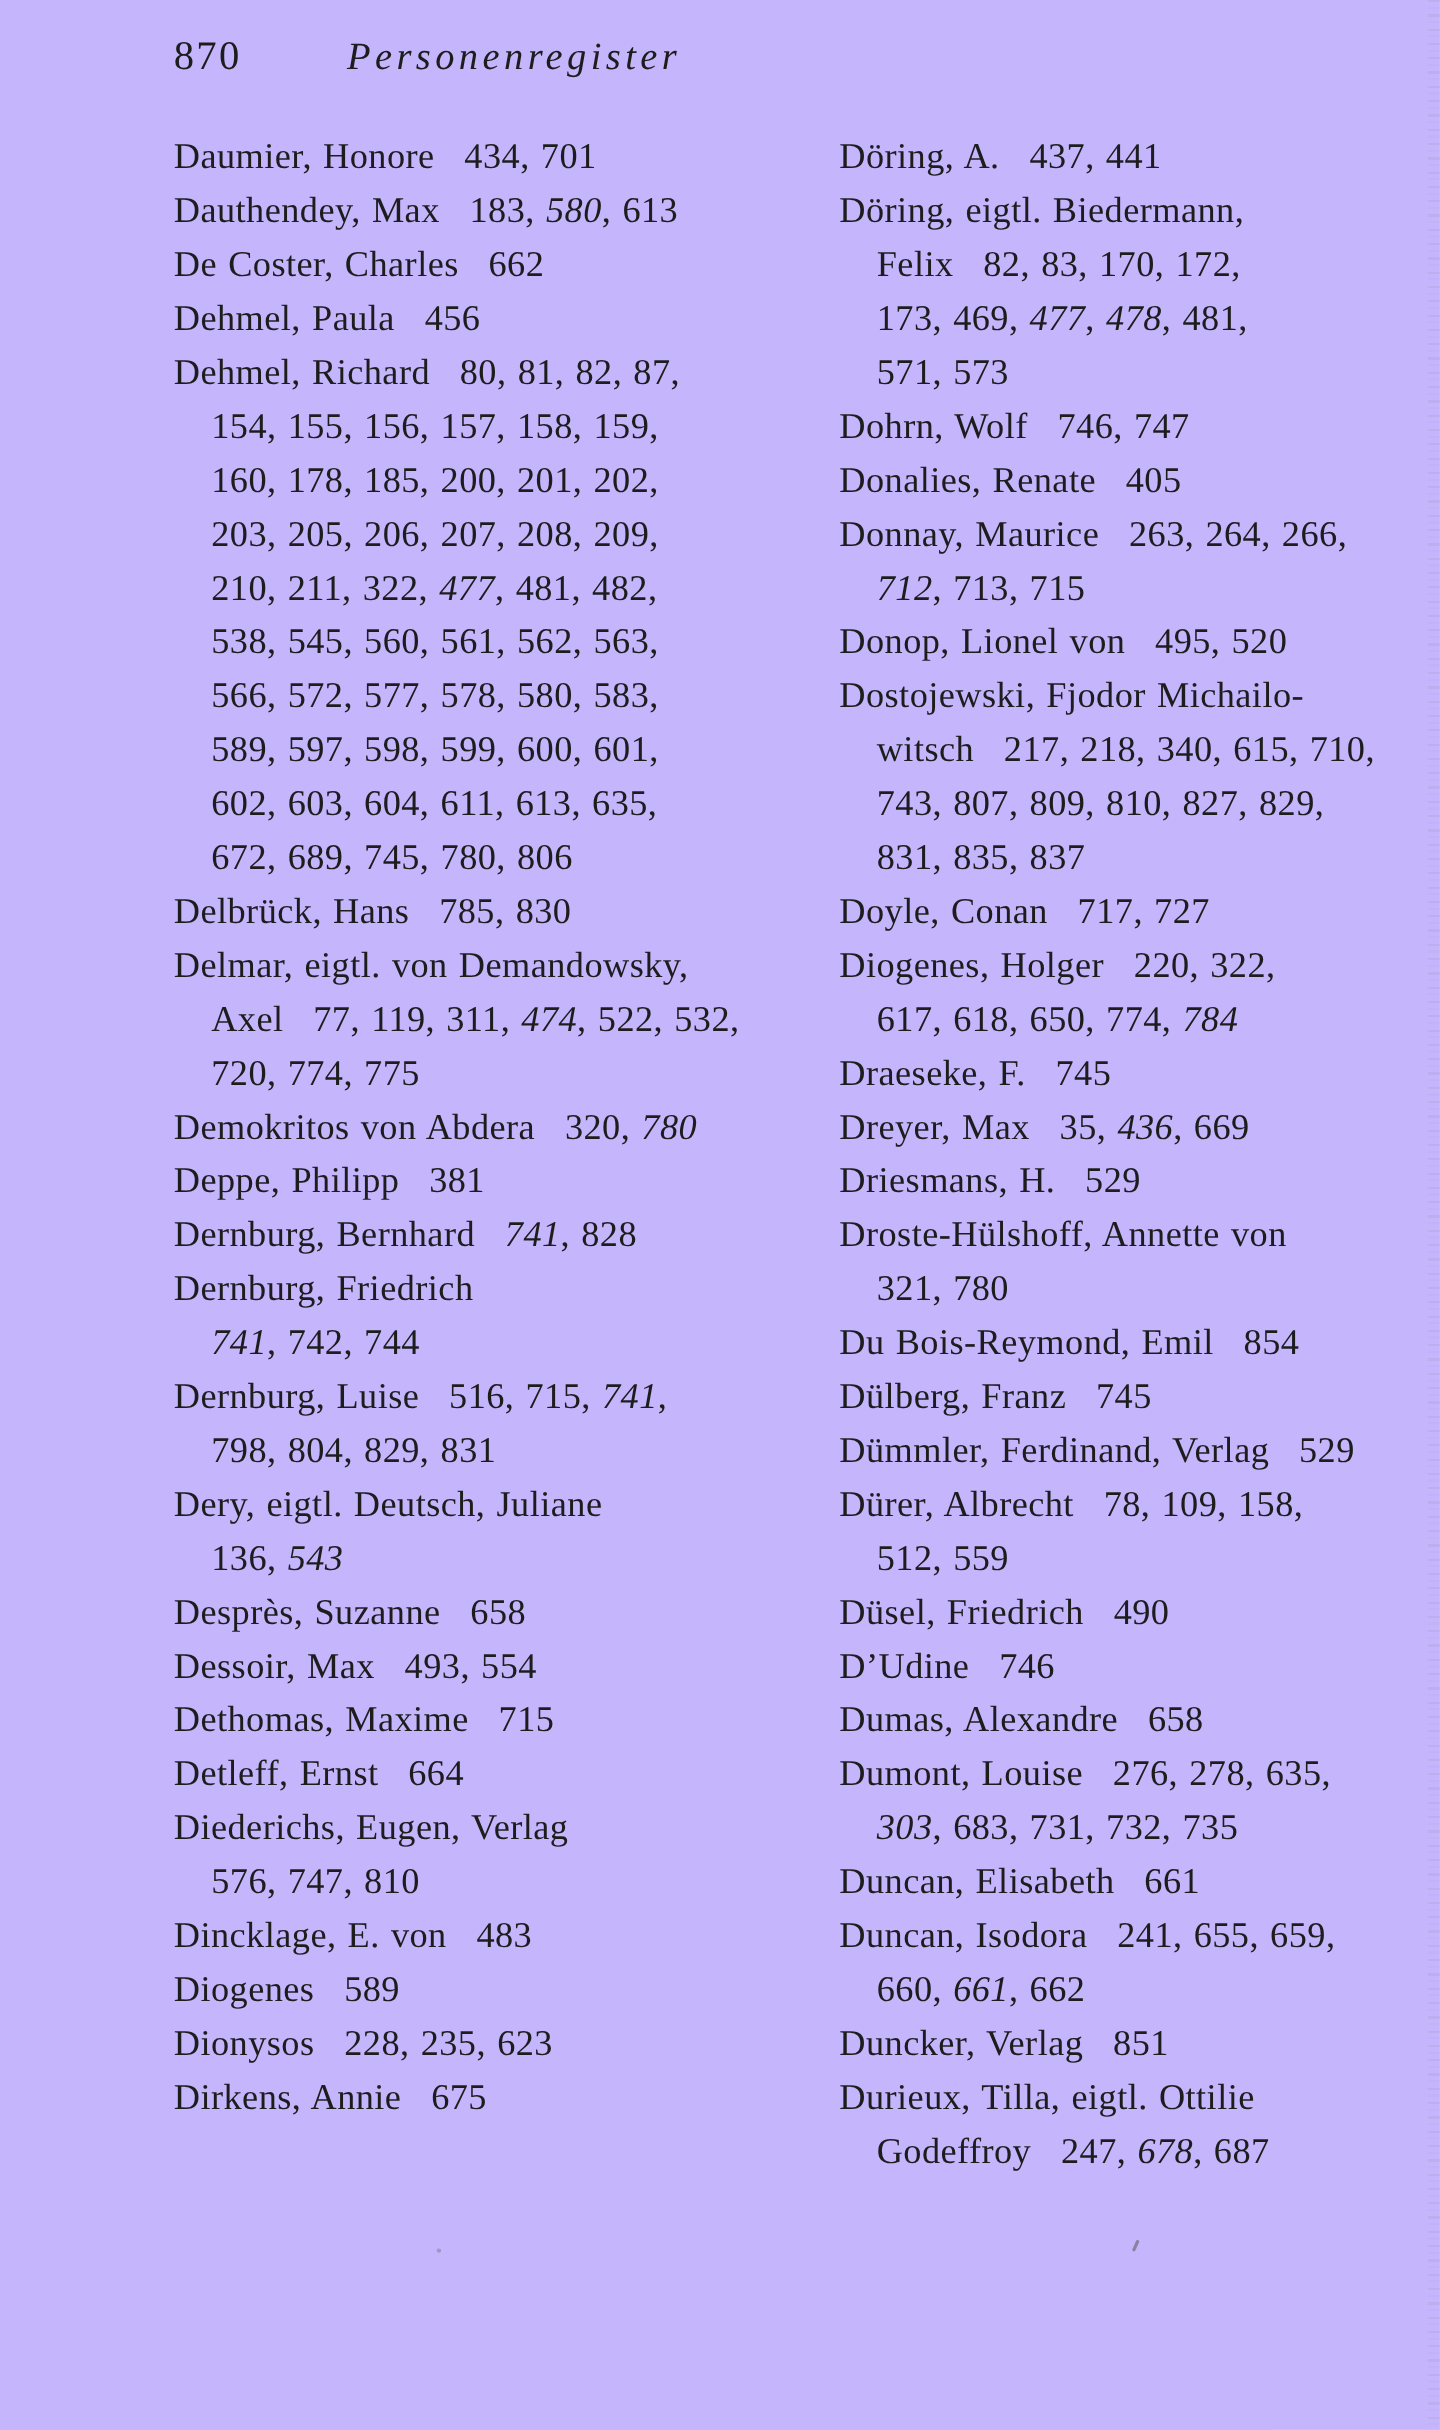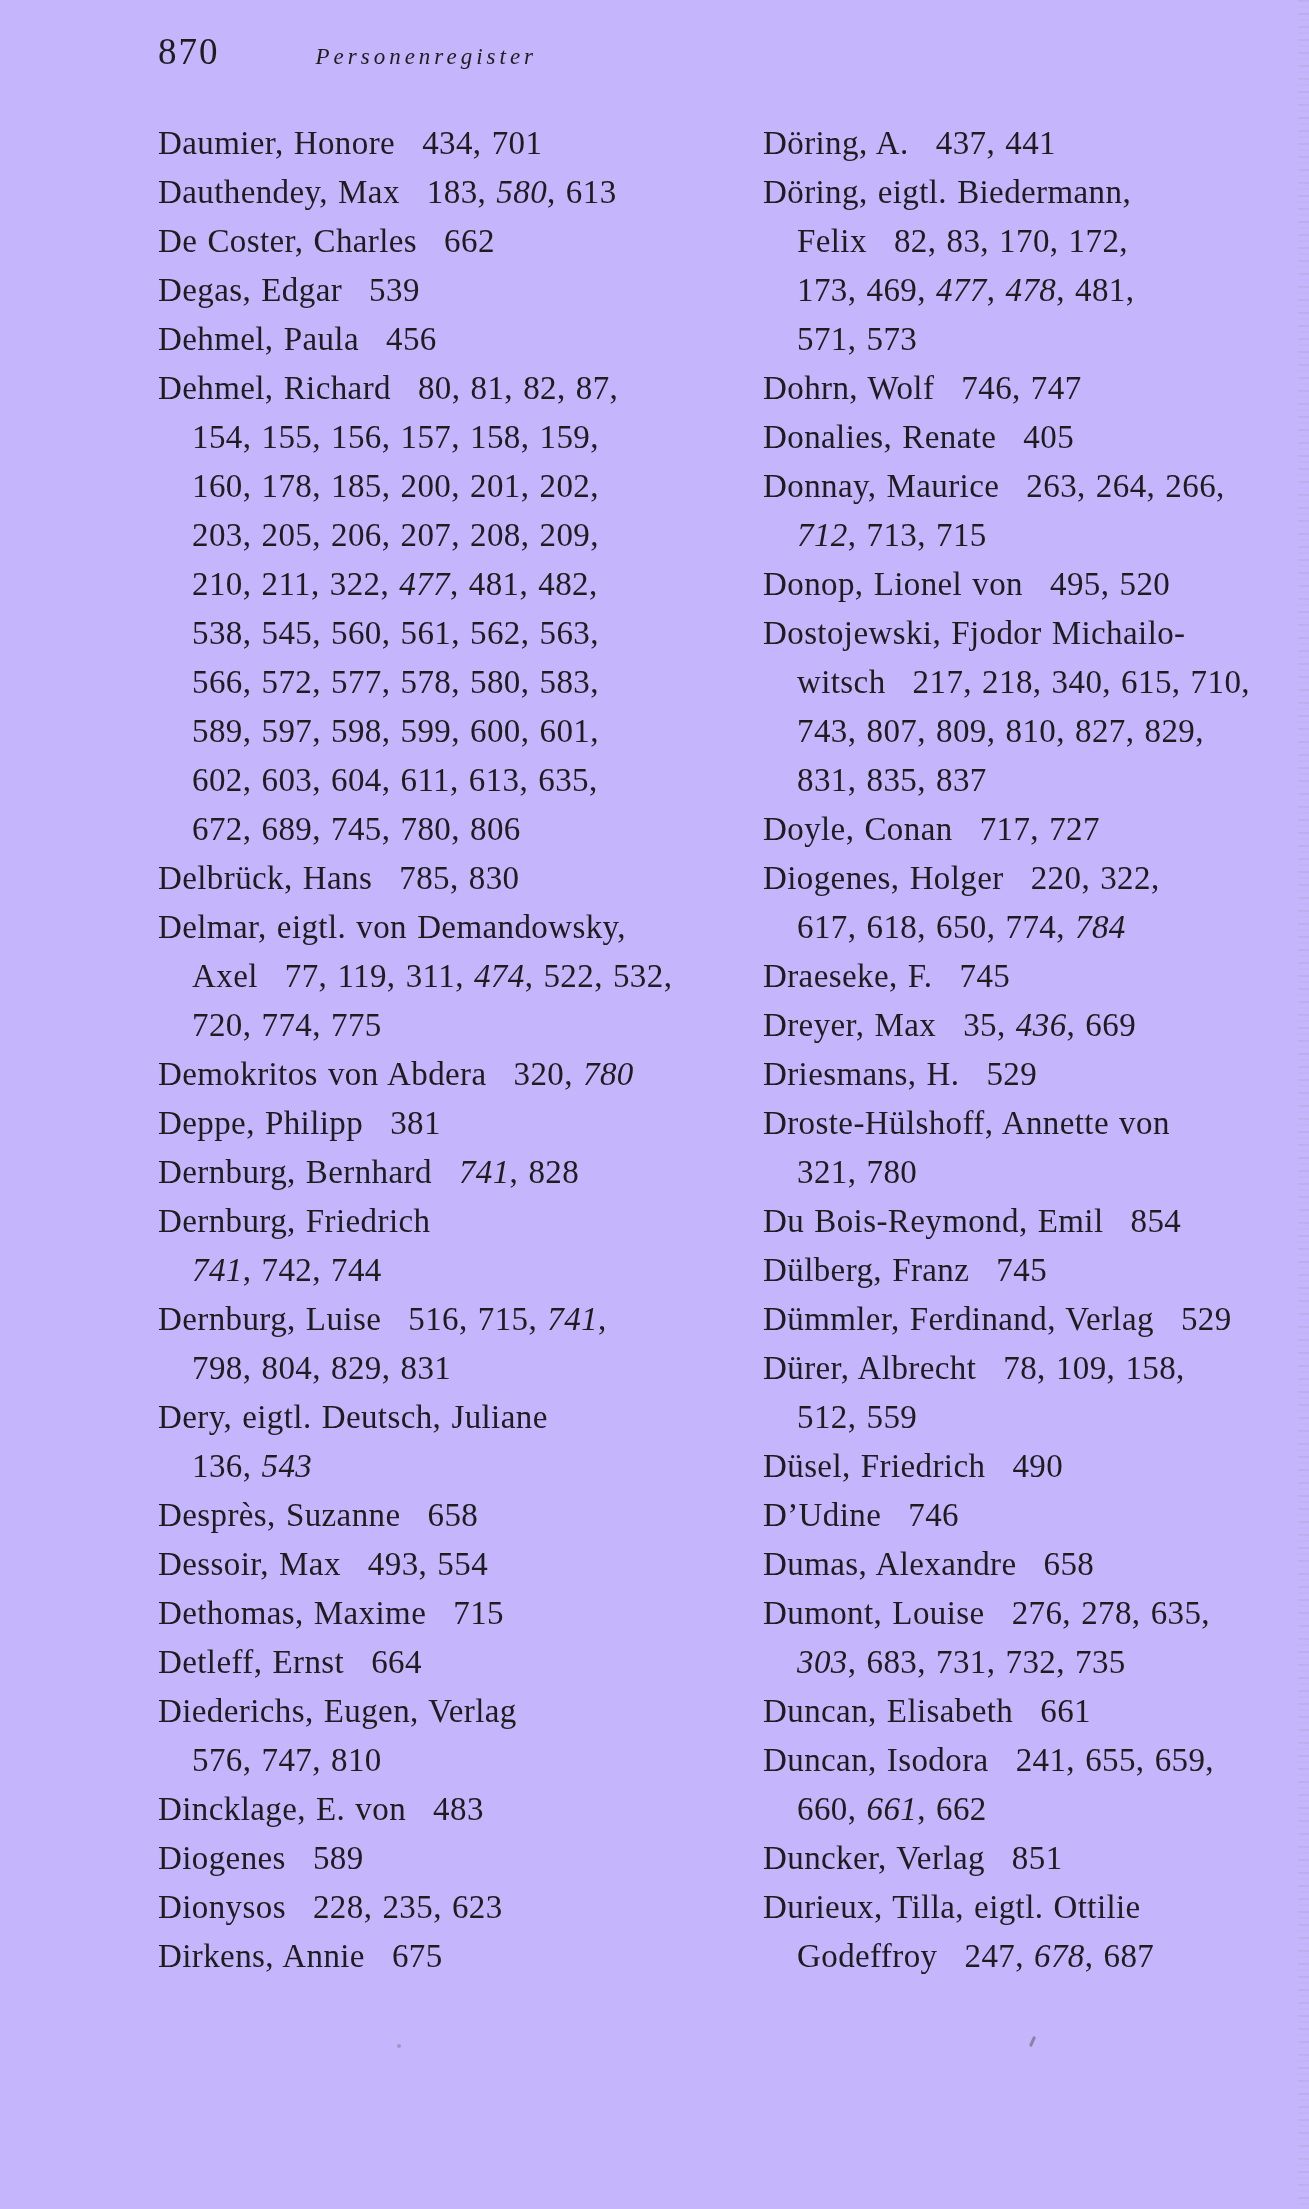--- a/index.html
+++ b/index.html
@@ -19,21 +19,21 @@
     display: flex;
     align-items: baseline;
     white-space: pre;
   }
   .page-number {
     font-size: 37px;
     letter-spacing: 2px;
   }
   .page-title {
     margin-left: 96px;
-    font-size: 23px;
+    font-size: 35px;
     font-style: italic;
     letter-spacing: 4px;
   }
   .column {
     position: absolute;
     top: 119px;
   }
   #col-left  { left: 158px; width: 530px; }
   #col-right { left: 763px; width: 540px; }
   .line {
@@ -81,21 +81,20 @@
 <div class="page">
   <header class="page-header">
     <span class="page-number">870</span>
     <span class="page-title">Personenregister</span>
   </header>
 
   <div id="col-left" class="column">
       <div class="line">Daumier, Honore  434, 701</div>
       <div class="line">Dauthendey, Max  183, <i>580</i>, 613</div>
       <div class="line">De Coster, Charles  662</div>
-      <div class="line">Degas, Edgar  539</div>
       <div class="line">Dehmel, Paula  456</div>
       <div class="line">Dehmel, Richard  80, 81, 82, 87,</div>
       <div class="line cont">154, 155, 156, 157, 158, 159,</div>
       <div class="line cont">160, 178, 185, 200, 201, 202,</div>
       <div class="line cont">203, 205, 206, 207, 208, 209,</div>
       <div class="line cont">210, 211, 322, <i>477</i>, 481, 482,</div>
       <div class="line cont">538, 545, 560, 561, 562, 563,</div>
       <div class="line cont">566, 572, 577, 578, 580, 583,</div>
       <div class="line cont">589, 597, 598, 599, 600, 601,</div>
       <div class="line cont">602, 603, 604, 611, 613, 635,</div>

